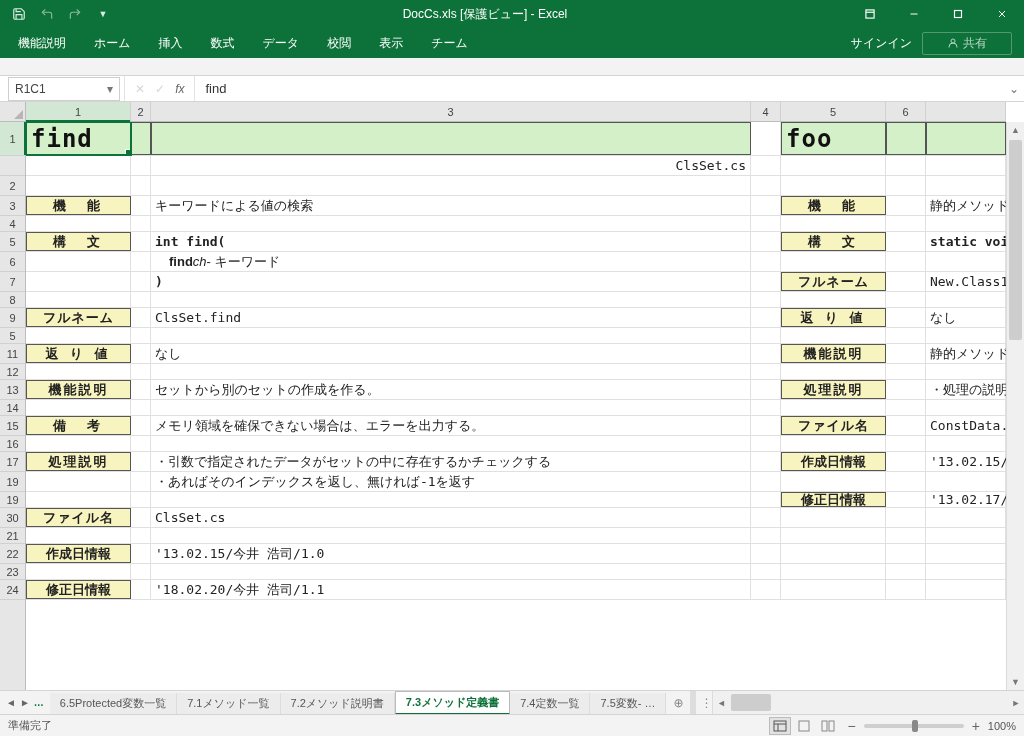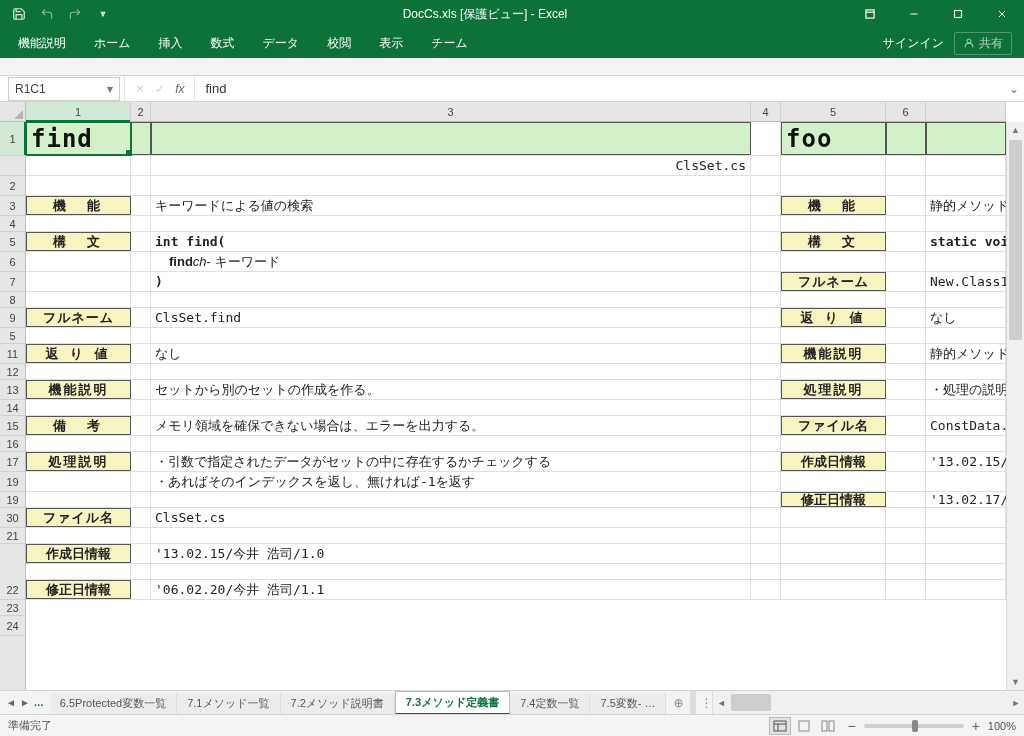--- a/index.html
+++ b/index.html
@@ -13,21 +13,21 @@
 .win-ctrls { display: flex; }
 .win-btn { width: 44px; height: 28px; display: flex; align-items: center; justify-content: center; color: #fff; }
 .win-btn svg { width: 12px; height: 12px; }
 .win-btn.restore svg { width: 14px; height: 14px; }
 
 .ribbon-tabs { background: #0d7239; height: 30px; display: flex; align-items: center; color: #fff; padding: 0 4px; }
 .rtab { padding: 0 14px; height: 30px; display: flex; align-items: center; font-size: 12px; cursor: pointer; }
 .tell-me { display: flex; align-items: center; gap: 6px; margin-left: 8px; opacity: .9; }
 .tell-me svg { width: 14px; height: 14px; }
 .ribbon-right { margin-left: auto; display: flex; align-items: center; gap: 10px; padding-right: 8px; }
-.share-btn { display: flex; align-items: center; gap: 4px; border: 1px solid rgba(255,255,255,.4); padding: 2px 8px; border-radius: 2px; opacity: .7; }
+.share-btn { display: flex; align-items: center; gap: 4px; border: 1px solid rgba(255,255,255,.4); padding: 2px 24px; border-radius: 2px; opacity: .7; }
 
 .ribbon-spacer { height: 18px; background: #f3f3f3; border-bottom: 1px solid #d4d4d4; }
 
 .fbar { height: 26px; background: #fff; border-bottom: 1px solid #d4d4d4; display: flex; align-items: center; }
 .namebox { width: 112px; height: 24px; border: 1px solid #cfcfcf; margin: 0 4px 0 8px; display: flex; align-items: center; padding: 0 6px; font-size: 12px; color: #444; text-align: center; }
 .namebox .dd { margin-left: auto; color: #777; }
 .fx-ctrls { display: flex; align-items: center; gap: 10px; padding: 0 10px; color: #999; border-left: 1px solid #e3e3e3; border-right: 1px solid #e3e3e3; height: 100%; }
 .fx-ctrls .fx { font-style: italic; color: #666; }
 .fbar-input { flex: 1; padding: 0 10px; font-size: 13px; color: #333; }
 .fbar-dd { width: 20px; text-align: center; color: #777; }
@@ -196,21 +196,21 @@
       <div class="rh" style="height: 16px;">12</div>
       <div class="rh" style="height: 20px;">13</div>
       <div class="rh" style="height: 16px;">14</div>
       <div class="rh" style="height: 20px;">15</div>
       <div class="rh" style="height: 16px;">16</div>
       <div class="rh" style="height: 20px;">17</div>
       <div class="rh" style="height: 20px;">19</div>
       <div class="rh" style="height: 16px;">19</div>
       <div class="rh" style="height: 20px;">30</div>
       <div class="rh" style="height: 16px;">21</div>
-      <div class="rh" style="height: 20px; margin-top: 36px;">22</div>
+      <div class="rh" style="height: 20px;">22</div>
       <div class="rh" style="height: 16px;">23</div>
       <div class="rh" style="height: 20px;">24</div>
     </div>
 
   <div class="cells" id="cells">
 
     <div class="row" style="height:34px">
       <div class="cell hdr-green active-cell" style="width:105px">find</div>
       <div class="cell hdr-green" style="width:20px"></div>
       <div class="cell hdr-green" style="width:600px"></div>
@@ -450,21 +450,21 @@
         <div class="cell" style="width:600px"></div>
         <div class="cell" style="width:30px"></div>
         <div class="cell" style="width:105px"></div>
         <div class="cell" style="width:40px"></div>
         <div class="cell" style="width:80px"></div>
       </div>
 
     <div class="row" style="height:20px">
       <div class="cell tag-yellow" style="width:105px;letter-spacing:0px">修正日情報</div>
       <div class="cell" style="width:20px"></div>
-      <div class="cell" style="width:600px">'06.02.20/今井 浩司/1.1</div>
+      <div class="cell" style="width:600px">'18.02.20/今井 浩司/1.1</div>
       <div class="cell" style="width:30px"></div>
       <div class="cell" style="width:105px"></div>
         <div class="cell" style="width:40px"></div>
         <div class="cell" style="width:80px"></div>
     </div>
   </div>
 
   <div class="vscroll">
     <div class="varrow" style="top:0">▲</div>
     <div class="vthumb"></div>

